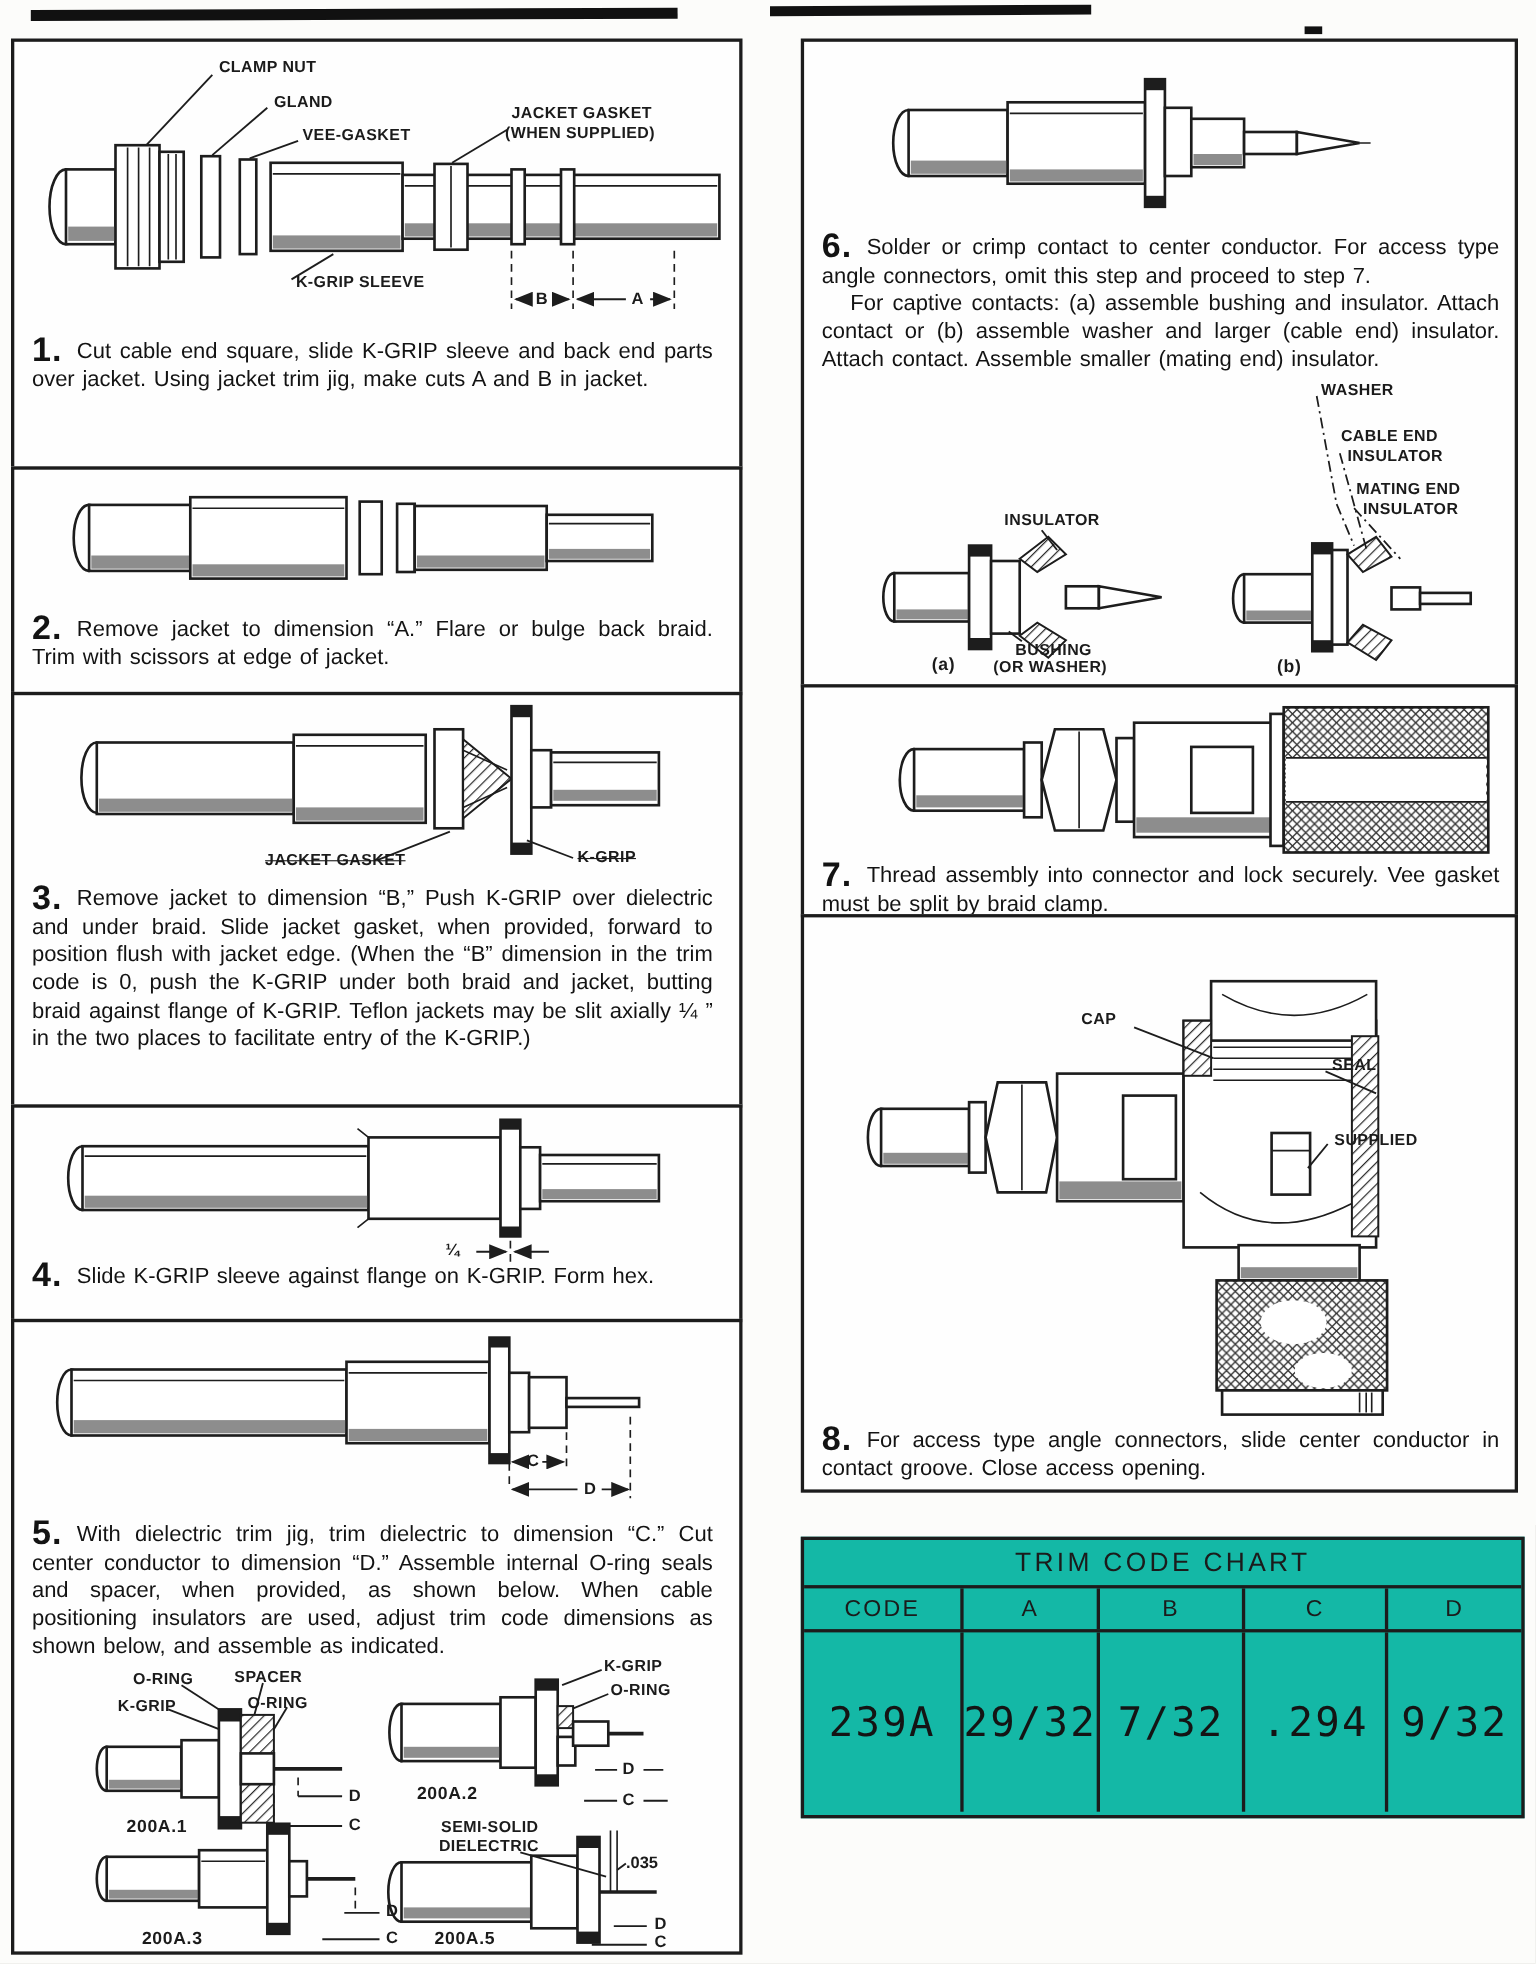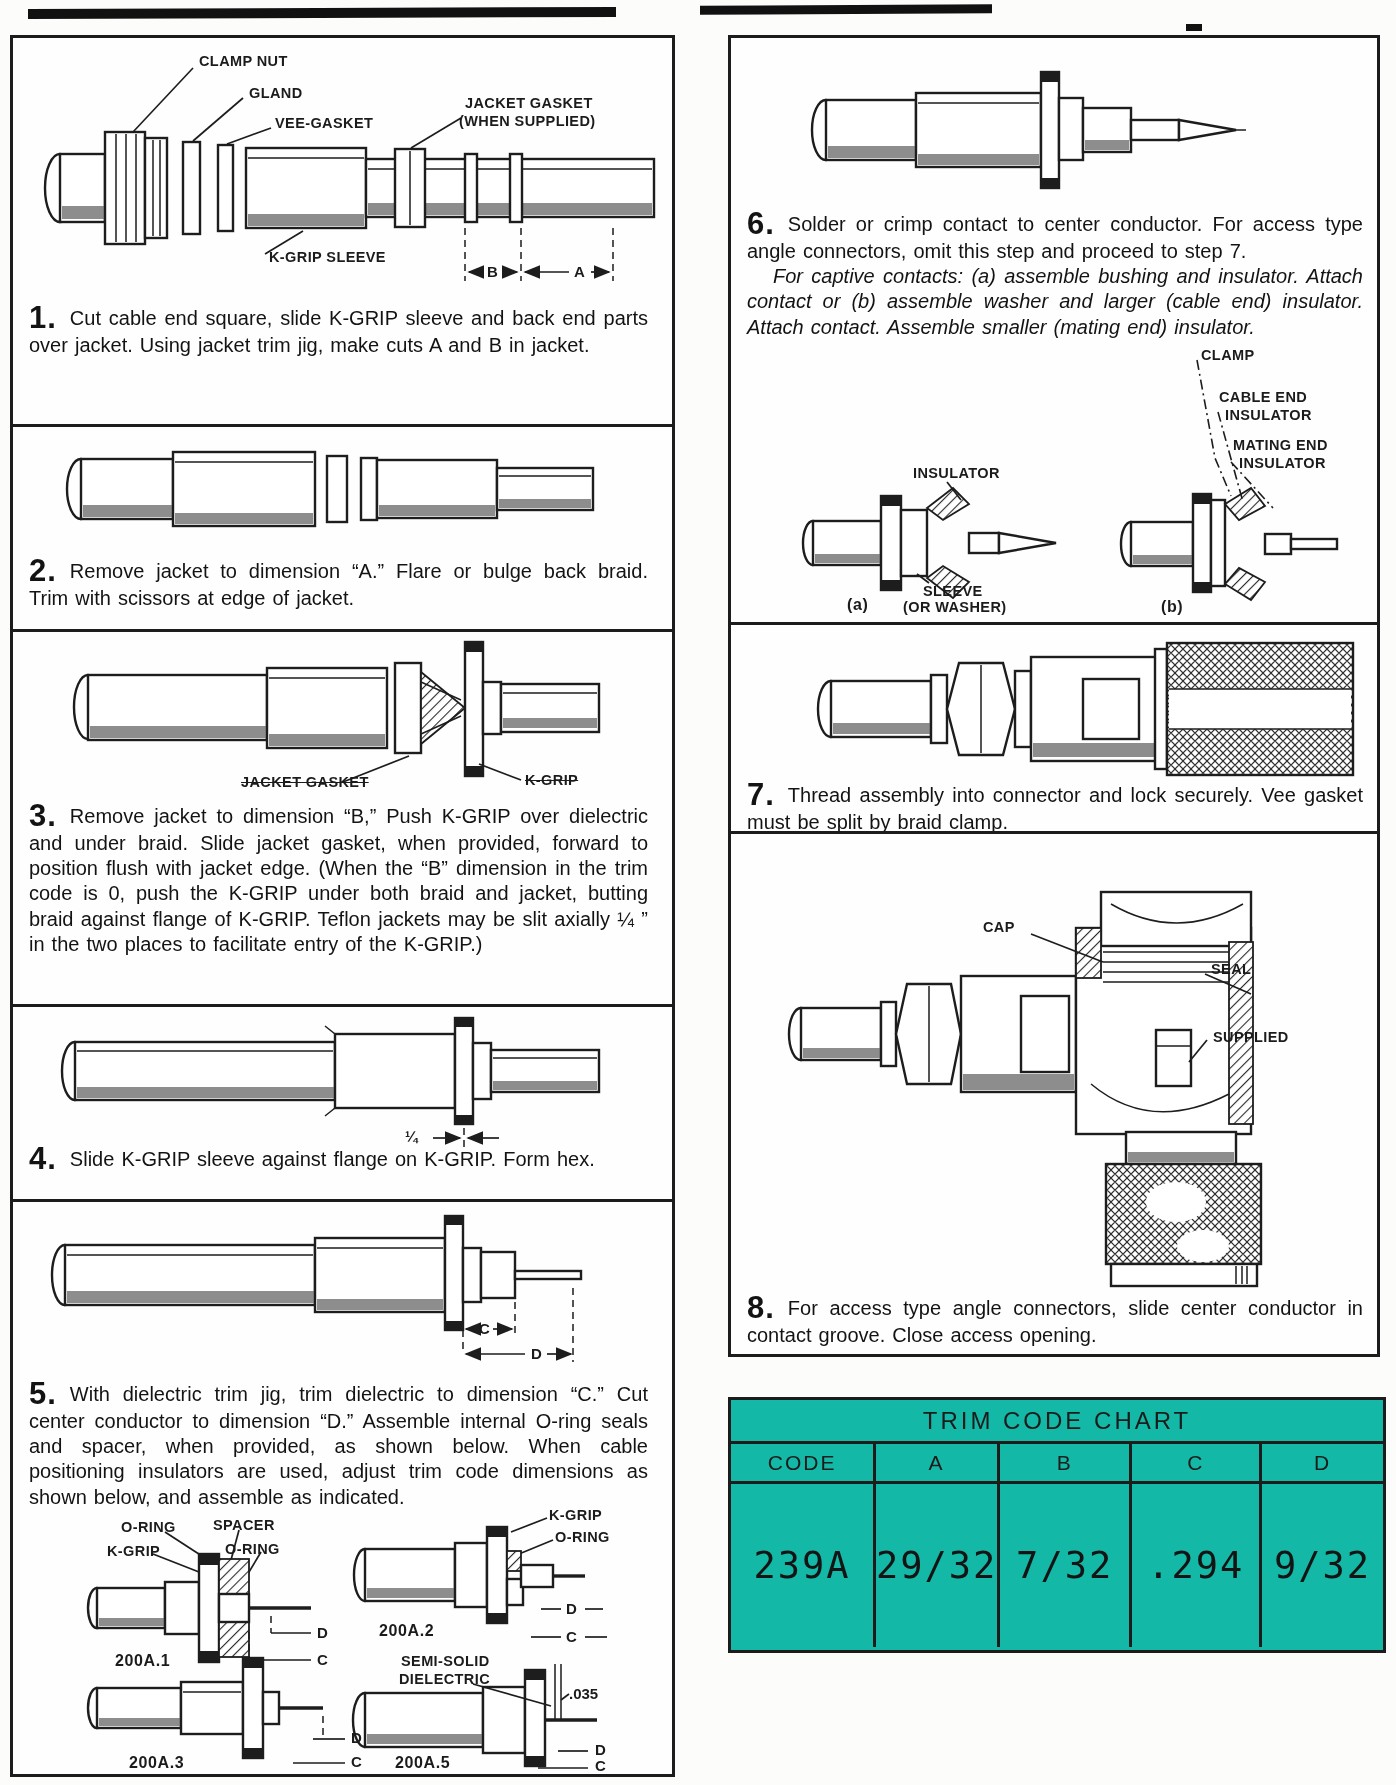--- a/index.html
+++ b/index.html
@@ -7,21 +7,21 @@
         font-family:"Liberation Sans", sans-serif;color:#161616;}
   .panel{position:absolute;border:3px solid #1c1c1c;background:#fefefe;box-sizing:border-box;}
   .panel svg{position:absolute;left:0;top:0;}
   .lbl{position:absolute;font:700 14.5px/1.08 "Liberation Sans",sans-serif;letter-spacing:.4px;
        color:#1b1b1b;white-space:nowrap;}
   .cap{position:absolute;font:700 16px/1.1 "Liberation Sans",sans-serif;letter-spacing:.6px;color:#1b1b1b;white-space:nowrap;}
   .dimL{position:absolute;font:700 15px/1 "Liberation Sans",sans-serif;color:#1b1b1b;}
   .step{position:absolute;left:16px;right:24px;text-align:justify;
         font:400 20px/1.26 "Liberation Sans",sans-serif;color:#131313;word-spacing:1.5px;}
   .step p{margin:0;}
-  .step .ind{text-indent:26px;font-style:italic;}
+  .step .ind{text-indent:26px;}
   .step .n{font:700 31px/1 "Liberation Sans",sans-serif;letter-spacing:1px;padding-right:13px;vertical-align:-3px;}
   .artifact{position:absolute;background:#111;}
   
   svg .s{stroke:#1d1d1d;stroke-width:2.4;fill:#fff;}
   svg .sh{fill:#8d8d8d;stroke:none;}
   svg .th{stroke:#1d1d1d;stroke-width:1.5;fill:none;}
   svg .hx{stroke:#1d1d1d;stroke-width:1.8;fill:url(#hatch);}
   svg .kn{stroke:#1d1d1d;stroke-width:2.4;fill:url(#knurl);}
   svg .dk{fill:#1d1d1d;stroke:none;}
   svg .dm{stroke:#1d1d1d;stroke-width:1.7;fill:none;}
@@ -353,27 +353,27 @@
       <rect class="s" x="534" y="496" width="26" height="20"></rect>
         <rect class="s" x="560" y="501" width="46" height="10"></rect>
       <path class="ldd" d="M466 322 L484 420 L500 458"></path>
         <path class="ldd" d="M487 374 L512 464"></path>
         <path class="ldd" d="M500 424 L542 470"></path>
     </svg>
     <div class="step" style="top:170px;right:14px">
       <p><span class="n">6.</span><span>Solder or crimp contact to center conductor. For access type angle connectors, omit this step and proceed to step 7.</span></p>
       <p class="ind">For captive contacts: (a) assemble bushing and insulator. Attach contact or (b) assemble washer and larger (cable end) insulator. Attach contact. Assemble smaller (mating end) insulator.</p>
     </div>
-    <span class="lbl" style="left:470px;top:310px">CLAMP</span>
+    <span class="lbl" style="left:470px;top:310px">WASHER</span>
     <span class="lbl" style="left:488px;top:352px">CABLE END</span>
     <span class="lbl" style="left:494px;top:370px">INSULATOR</span>
     <span class="lbl" style="left:502px;top:400px">MATING END</span>
     <span class="lbl" style="left:508px;top:418px">INSULATOR</span>
     <span class="lbl" style="left:182px;top:428px">INSULATOR</span>
-    <span class="lbl" style="left:192px;top:546px">SLEEVE</span>
+    <span class="lbl" style="left:192px;top:546px">BUSHING</span>
     <span class="lbl" style="left:172px;top:562px">(OR WASHER)</span>
     <span class="cap" style="left:116px;top:558px">(a)</span>
     <span class="cap" style="left:430px;top:560px">(b)</span>
   </div>
 
   <div class="panel" style="left:728px;top:622px;width:652px;height:212px">
     <svg viewBox="0 0 646 206" width="646" height="206">
       <ellipse class="s" cx="100" cy="84" rx="13" ry="28"></ellipse>
         <rect class="s" x="100" y="56" width="100" height="56"></rect>
         <rect class="sh" x="102" y="98" width="98" height="11"></rect>

